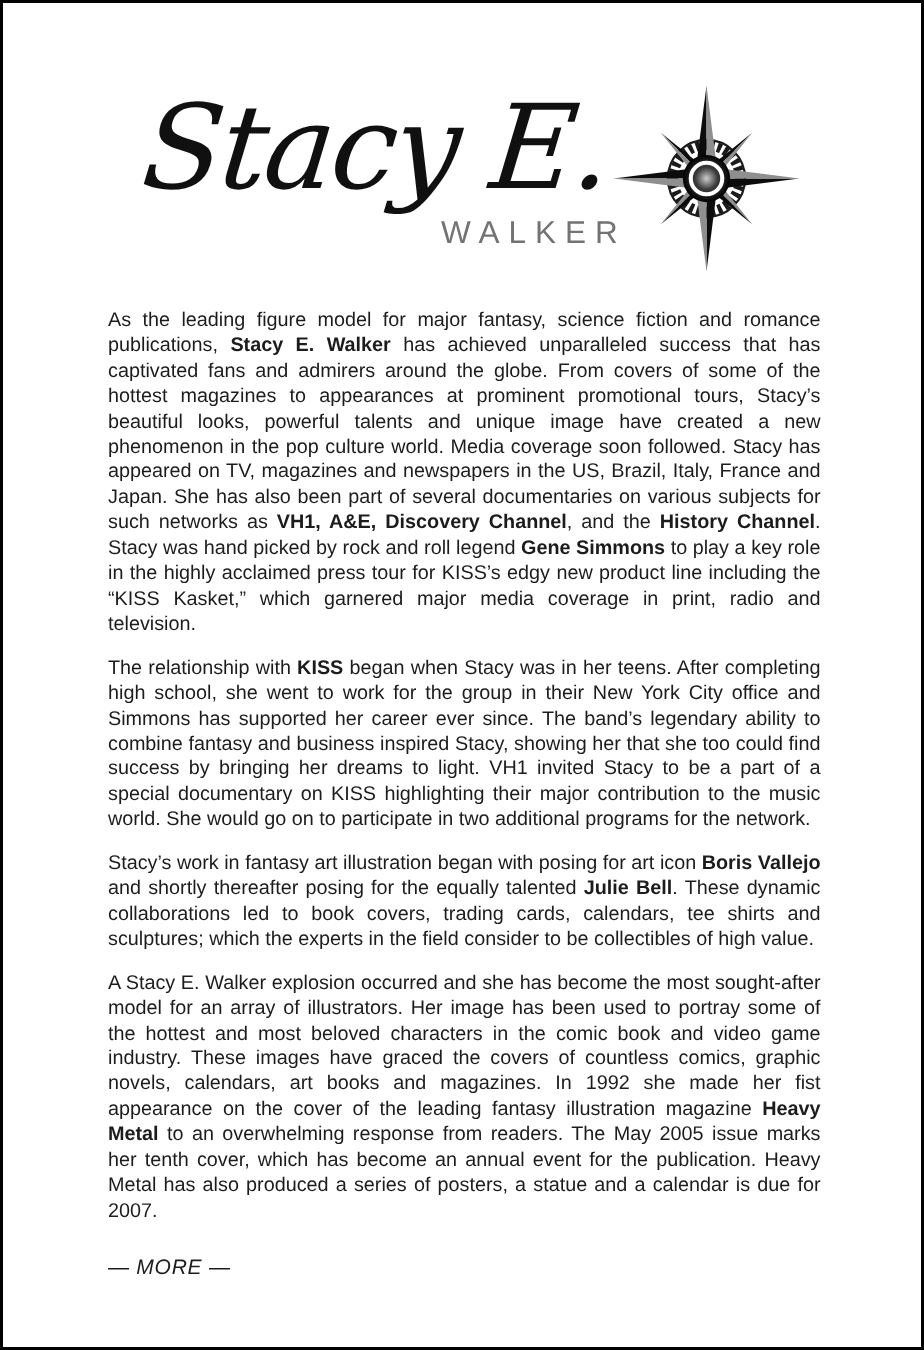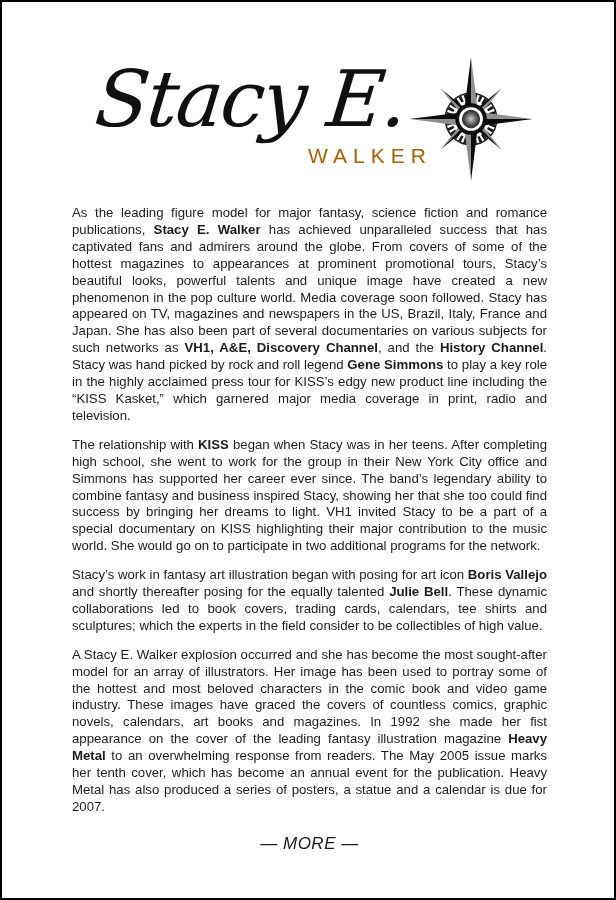--- a/index.html
+++ b/index.html
@@ -28,42 +28,41 @@
     transform-origin: left bottom;
     white-space: nowrap;
   }
   .subtitle {
     position: absolute;
     left: 292px;
     top: 142px;
     font-family: "Liberation Sans", sans-serif;
     font-size: 21px;
     letter-spacing: 6px;
-    color: #a16207;
+    color: #737373;
     white-space: nowrap;
-    margin-left: 14px;
   }
   .compass { position: absolute; left: 406px; top: 54px; width: 126px; height: 126px; }
   .content {
     position: absolute;
     left: 70px;
     top: 203px;
     width: 475px;
     font-size: 13.2px;
     line-height: 16.9px;
     text-align: justify;
     color: var(--text, #1c1c1c);
   }
   .content p { margin: 0 0 12px 0; }
   .b { font-weight: bold; }
   .more {
     margin-top: 20px;
-    text-align: center;
+    text-align: left;
     font-style: italic;
-    font-size: 17px;
+    font-size: 14px;
     letter-spacing: 0.5px;
     color: var(--text, #1c1c1c);
   }
 </style>
 </head>
 <body>
 
 <div class="page">
 
   <div class="logo">

